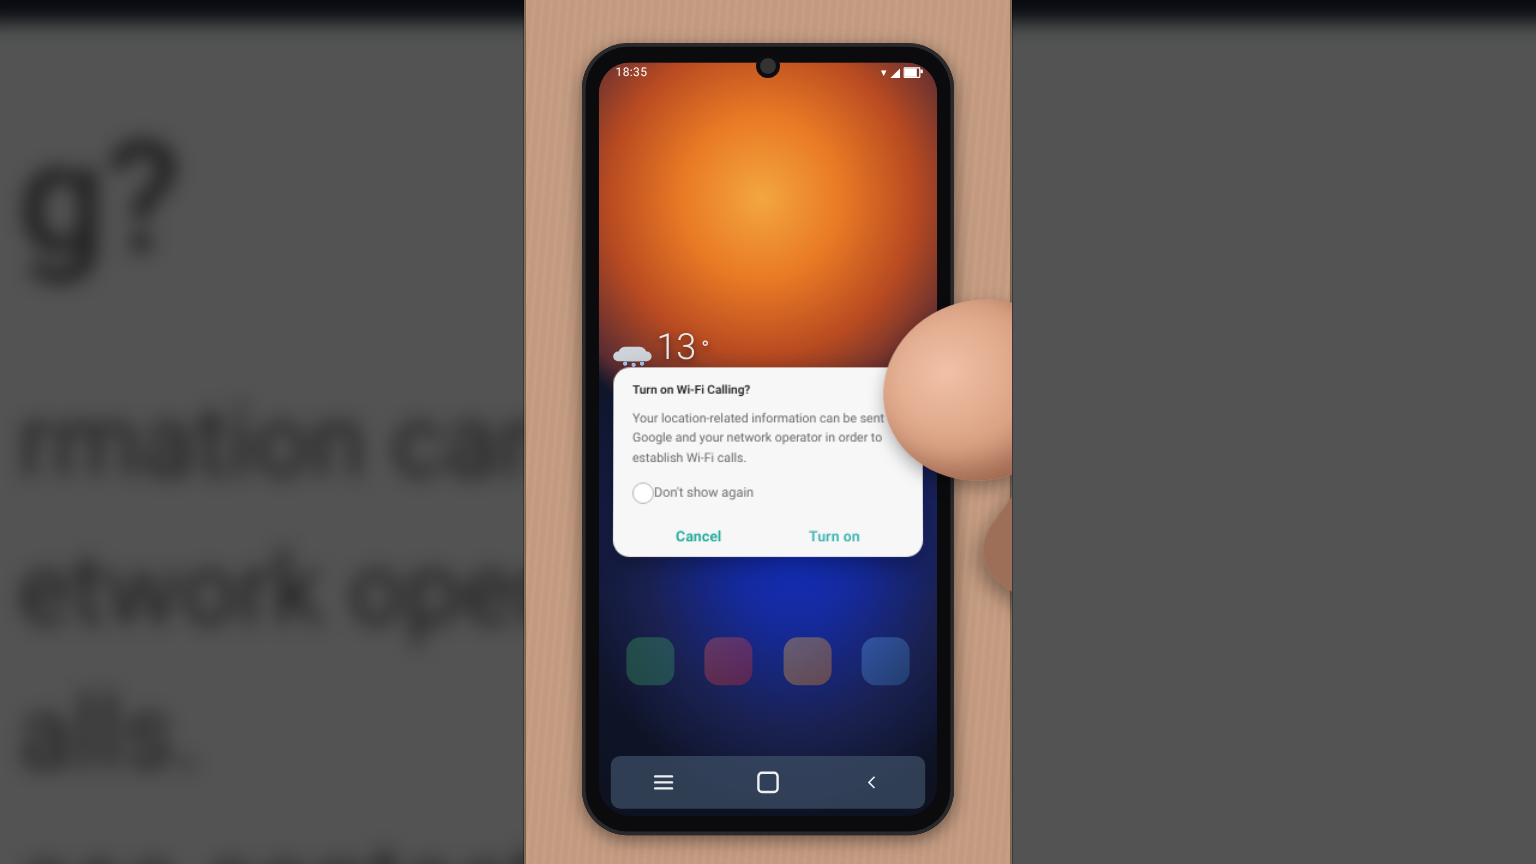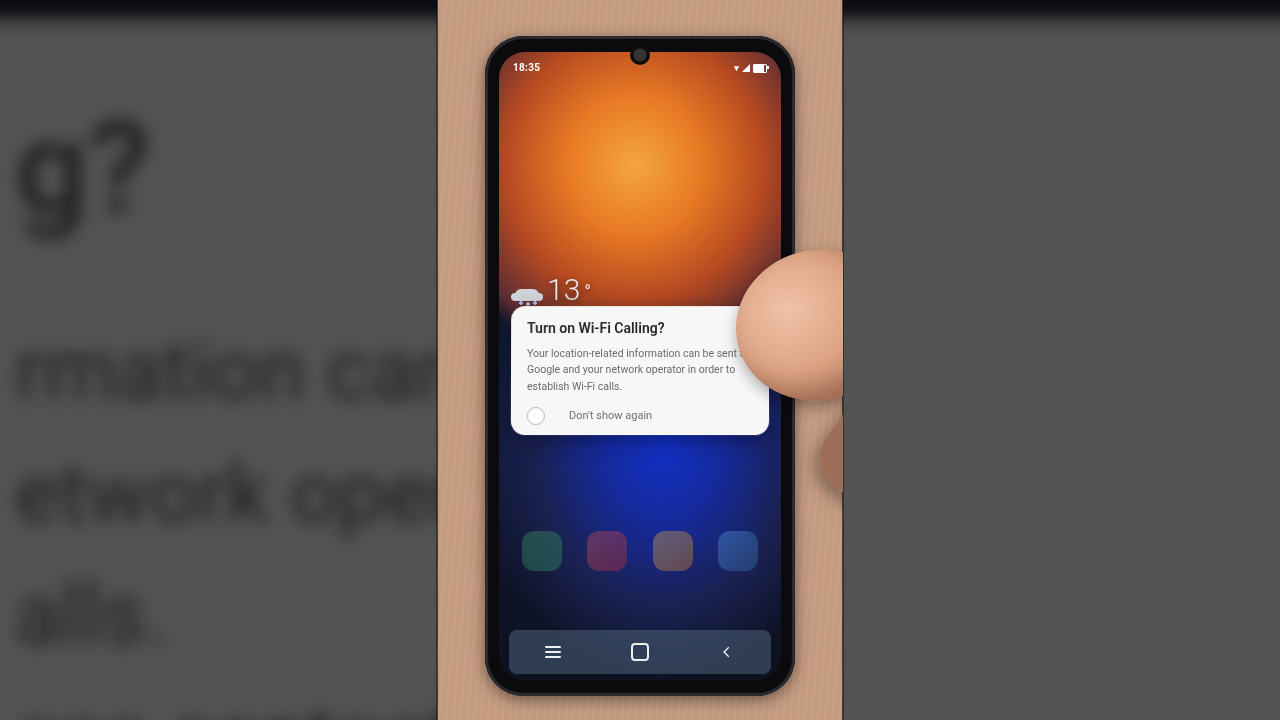--- a/index.html
+++ b/index.html
@@ -111,25 +111,25 @@
 
   
   .status-bar {
     position: absolute;
     top: 3px;
     left: 0;
     right: 0;
     height: 18px;
     display: flex;
     justify-content: space-between;
-    align-items: flex-end;
+    align-items: flex-start;
     padding: 0 14px;
     color: #fff;
     font-size: 10px;
-    font-weight: 700;
+    font-weight: 400;
     letter-spacing: 0.3px;
     z-index: 6;
   }
   .status-right { display: flex; gap: 3px; align-items: center; }
   .tri { display:inline-block; width:0;height:0;border-style:solid;border-width:0 0 8px 8px;border-color:transparent transparent #fff transparent; }
   .batt { width:12px;height:7px;border:1px solid #fff;border-radius:1px;position:relative; }
   .batt::after{content:"";position:absolute;right:-3px;top:1px;width:2px;height:3px;background:#fff;}
   .batt i{display:block;height:100%;width:85%;background:#fff;}
 
   
@@ -198,25 +198,25 @@
     left: 12px; right: 12px;
     top: 254px;
     background: #f6f7f6;
     border-radius: 14px;
     box-shadow: 0 6px 20px rgba(0,0,0,0.35);
     padding: 14px 16px 10px 16px;
     z-index: 7;
     color: #373737;
     transform: perspective(800px) rotateX(1deg);
   }
-  .dialog-title { font-size: 14px; font-weight: 600; color:#262626; margin-bottom: 10px; }
+  .dialog-title { font-size: 10px; font-weight: 600; color:#262626; margin-bottom: 10px; }
   .dialog-body  { font-size: 10.5px; line-height: 1.55; color:#6b6b6b; }
   .dialog-body p{ margin:0 0 6px 0; }
   .dont-show {
-    display:flex;align-items:center;gap:24px;
+    display:flex;align-items:center;gap:0;
     margin-top:12px;font-size:11px;color:#6f6f6f;
   }
   .dont-show .cb{
     width:16px;height:16px;border:1.5px solid #b7b7b7;border-radius:50%;
     background:#fff;
   }
   .dialog-actions{
     display:flex;justify-content:space-around;align-items:center;
     margin-top:14px;padding-top:6px;
   }
@@ -305,20 +305,24 @@
 
       <div class="dialog">
         <div class="dialog-title">Turn on Wi-Fi Calling?</div>
         <div class="dialog-body">
           <p>Your location-related information can be sent to Google and your network operator in order to establish Wi-Fi calls.</p>
         </div>
         <label class="dont-show">
           <span class="cb"></span>
           <span>Don't show again</span>
         </label>
+        <div class="dialog-actions">
+          <span class="btn">Cancel</span>
+          <span class="btn turn-on">Turn on</span>
+        </div>
       </div>
 
       <div class="nav-bar">
         <span class="nav-btn">
           <span class="nav-recents">
               <i></i>
               <i></i>
               <i></i>
             </span>
         </span>

